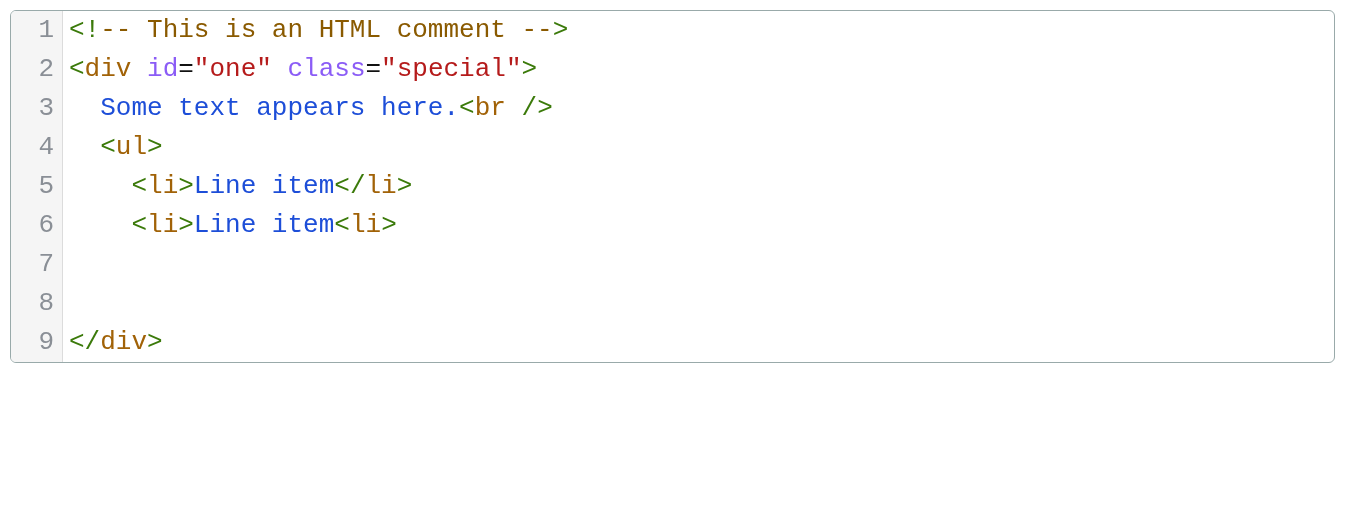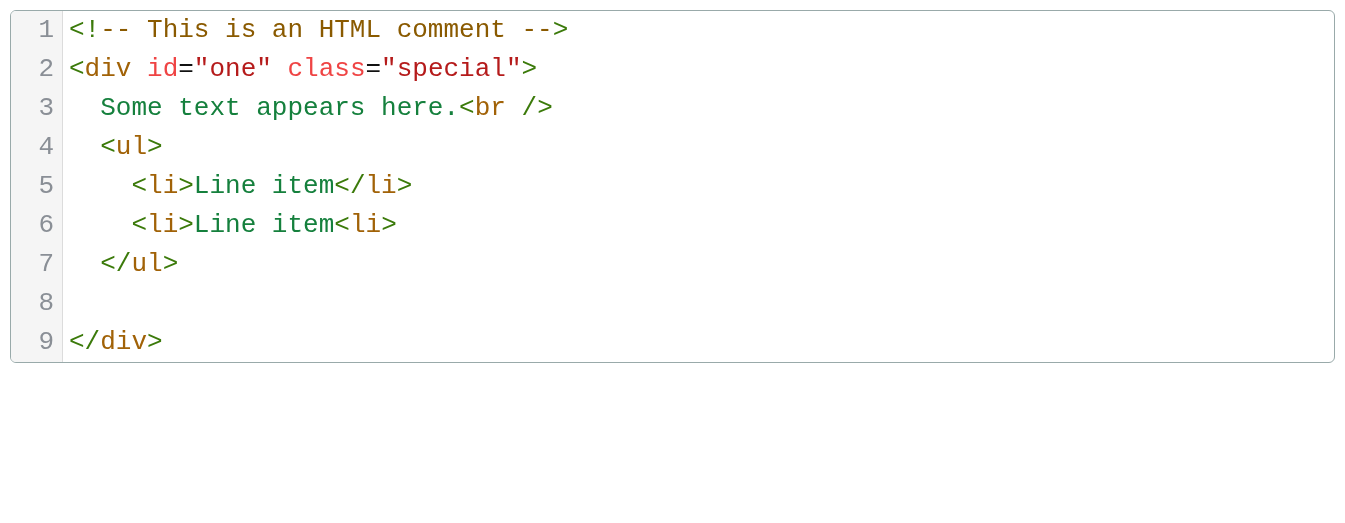--- a/index.html
+++ b/index.html
@@ -38,24 +38,24 @@
   }
   .code {
     padding-left: 6px;
     white-space: pre;
     color: #111;
   }
   
   .tok-comment { color: #8a5a00; } 
   .tok-punct   { color: #3b7a0a; } 
   .tok-tag     { color: #a16207; } 
-  .tok-attr    { color: #ef4444; } 
+  .tok-attr    { color: #8b5cf6; } 
   .tok-eq      { color: #111;    }
   .tok-str     { color: #b51b1b; } 
-  .tok-text    { color: #15803d;    }
+  .tok-text    { color: #1d4ed8;    }
   .tok-cmtdelim{ color: #3b7a0a; } 
 </style>
 </head>
 <body>
 
 <div class="code-block">
 
   <div class="code-line">
     <div class="gutter">1</div>
     <div class="code"><span class="tok-cmtdelim">&lt;!</span><span class="tok-comment">-- This is an HTML comment --</span><span class="tok-cmtdelim">&gt;</span></div>
@@ -81,21 +81,20 @@
     <div class="code"><span>    </span><span class="tok-punct">&lt;</span><span class="tok-tag">li</span><span class="tok-punct">&gt;</span><span class="tok-text">Line item</span><span class="tok-punct">&lt;</span><span class="tok-punct">/</span><span class="tok-tag">li</span><span class="tok-punct">&gt;</span></div>
   </div>
 
   <div class="code-line">
     <div class="gutter">6</div>
     <div class="code"><span>    </span><span class="tok-punct">&lt;</span><span class="tok-tag">li</span><span class="tok-punct">&gt;</span><span class="tok-text">Line item</span><span class="tok-punct">&lt;</span><span class="tok-tag">li</span><span class="tok-punct">&gt;</span></div>
   </div>
 
   <div class="code-line">
     <div class="gutter">7</div>
-    <div class="code"><span>  </span><span class="tok-punct">&lt;</span><span class="tok-punct">/</span><span class="tok-tag">ul</span><span class="tok-punct">&gt;</span></div>
   </div>
 
   <div class="code-line">
     <div class="gutter">8</div>
     <div class="code"><span>  </span></div>
   </div>
 
   <div class="code-line">
     <div class="gutter">9</div>
     <div class="code"><span class="tok-punct">&lt;</span><span class="tok-punct">/</span><span class="tok-tag">div</span><span class="tok-punct">&gt;</span></div>

